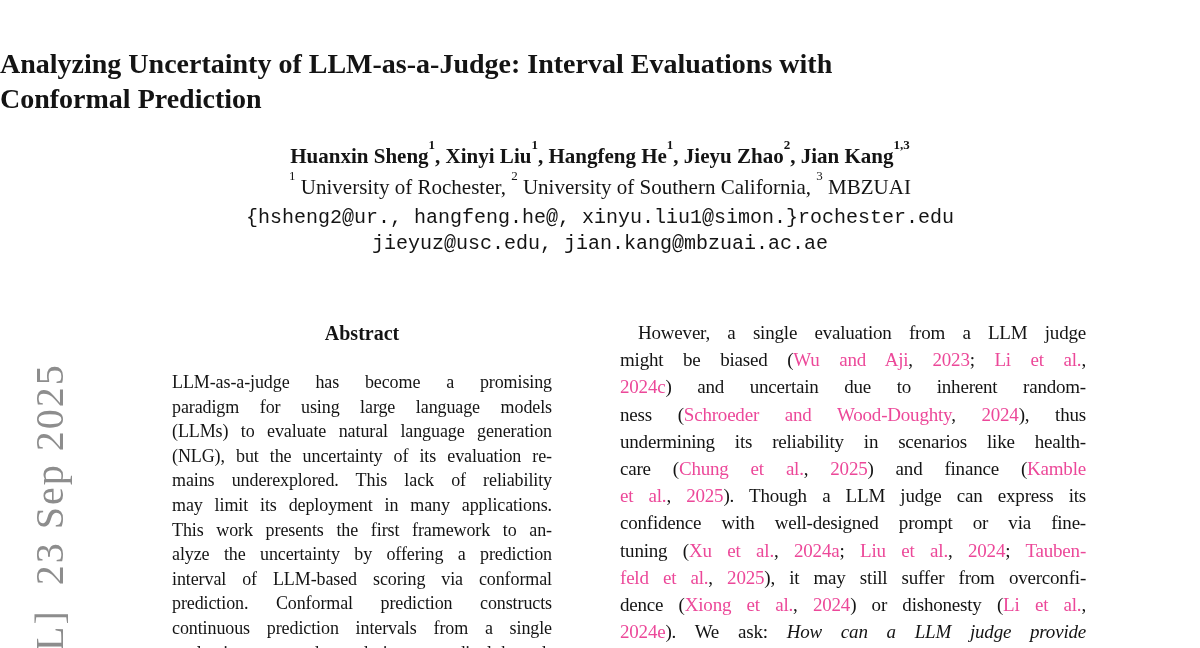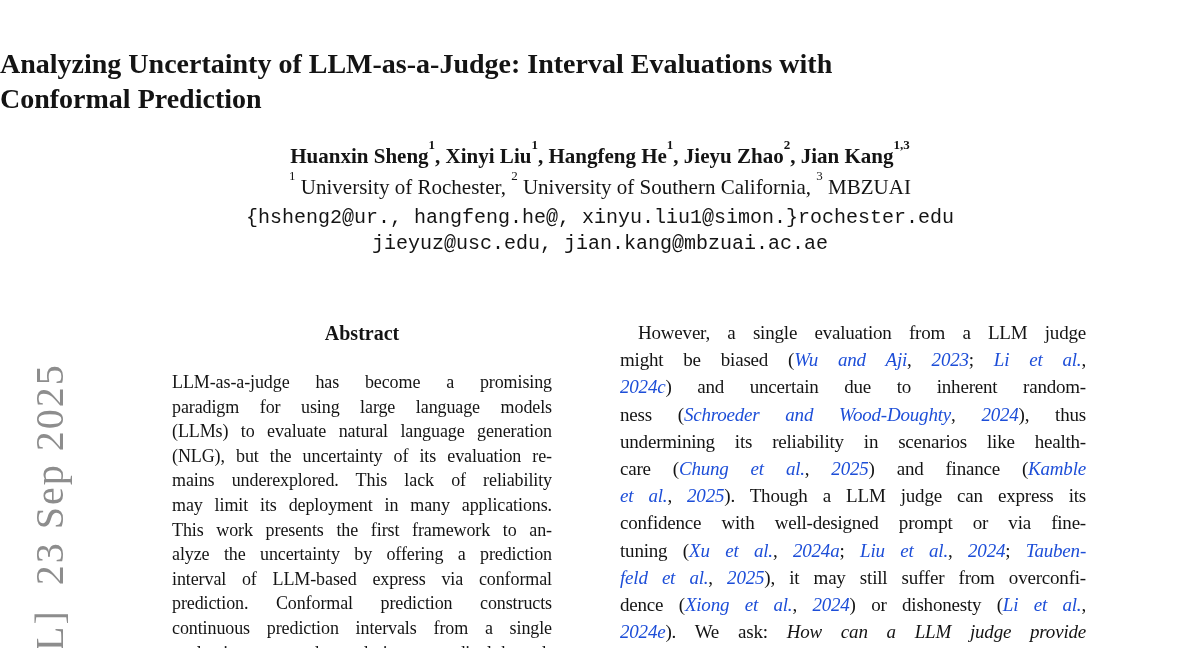--- a/index.html
+++ b/index.html
@@ -98,21 +98,21 @@
   }
   .intro-col .pline {
     font-size: 19px;
     line-height: 27.2px;
     letter-spacing: -0.2px;
     text-align: justify;
     text-align-last: justify;
     white-space: nowrap;
   }
   .pline.indent { padding-left: 18px; }
-  .cite { color: #1d4ed8; font-style: italic; }
+  .cite { color: #ec4899; }
   .ital { font-style: italic; margin-top: 15px; }
 </style>
 </head>
 <body>
 
 <div class="page">
 
   <div class="watermark">L]  23 Sep 2025</div>
 
   <h1 class="title">
@@ -131,21 +131,21 @@
     <h2 class="abstract-heading">Abstract</h2>
     <div class="abs-body">
         <div class="pline">LLM-as-a-judge has become a promising</div>
         <div class="pline">paradigm for using large language models</div>
         <div class="pline">(LLMs) to evaluate natural language generation</div>
         <div class="pline">(NLG), but the uncertainty of its evaluation re-</div>
         <div class="pline">mains underexplored. This lack of reliability</div>
         <div class="pline">may limit its deployment in many applications.</div>
         <div class="pline">This work presents the first framework to an-</div>
         <div class="pline">alyze the uncertainty by offering a prediction</div>
-        <div class="pline">interval of LLM-based express via conformal</div>
+        <div class="pline">interval of LLM-based scoring via conformal</div>
         <div class="pline">prediction. Conformal prediction constructs</div>
         <div class="pline">continuous prediction intervals from a single</div>
         <div class="pline">evaluation run, and we design an ordinal bound-</div>
       </div>
   </section>
 
   <section class="intro-col">
     <div class="intro-body">
         <div class="pline indent"><span>However, a single evaluation from a LLM judge</span></div>
         <div class="pline"><span>might be biased (</span><span class="cite">Wu and Aji</span><span>, </span><span class="cite">2023</span><span>; </span><span class="cite">Li et al.</span><span>,</span></div>

